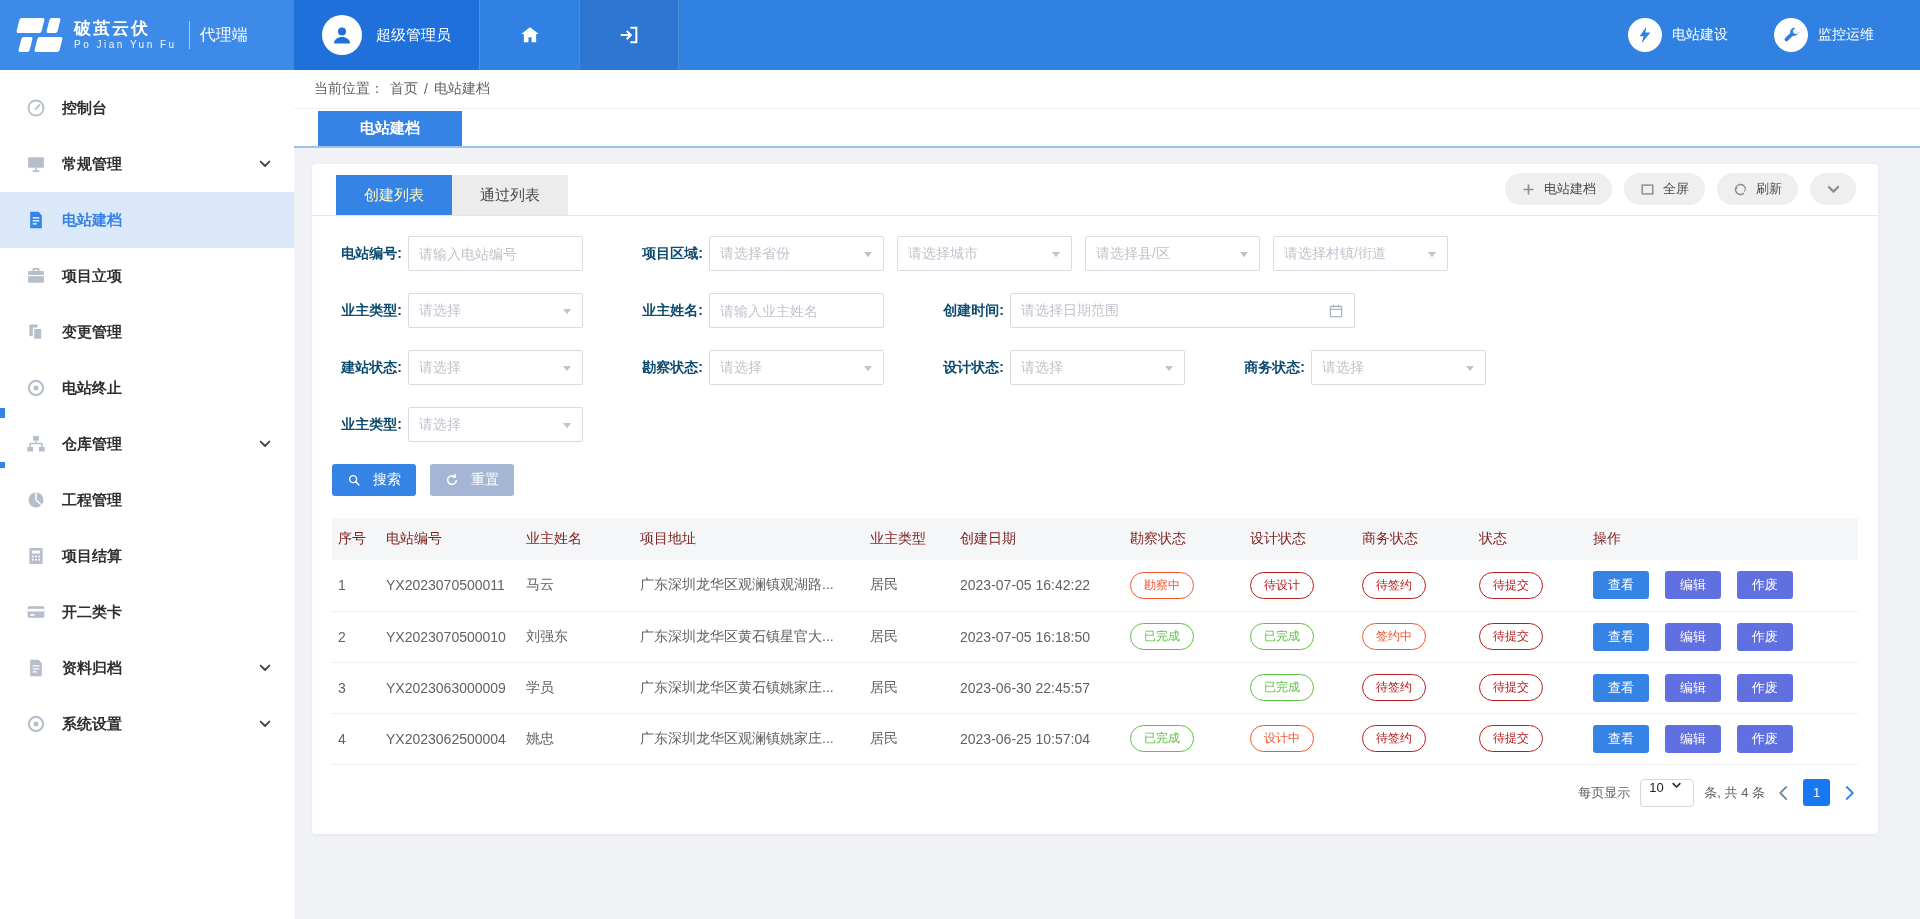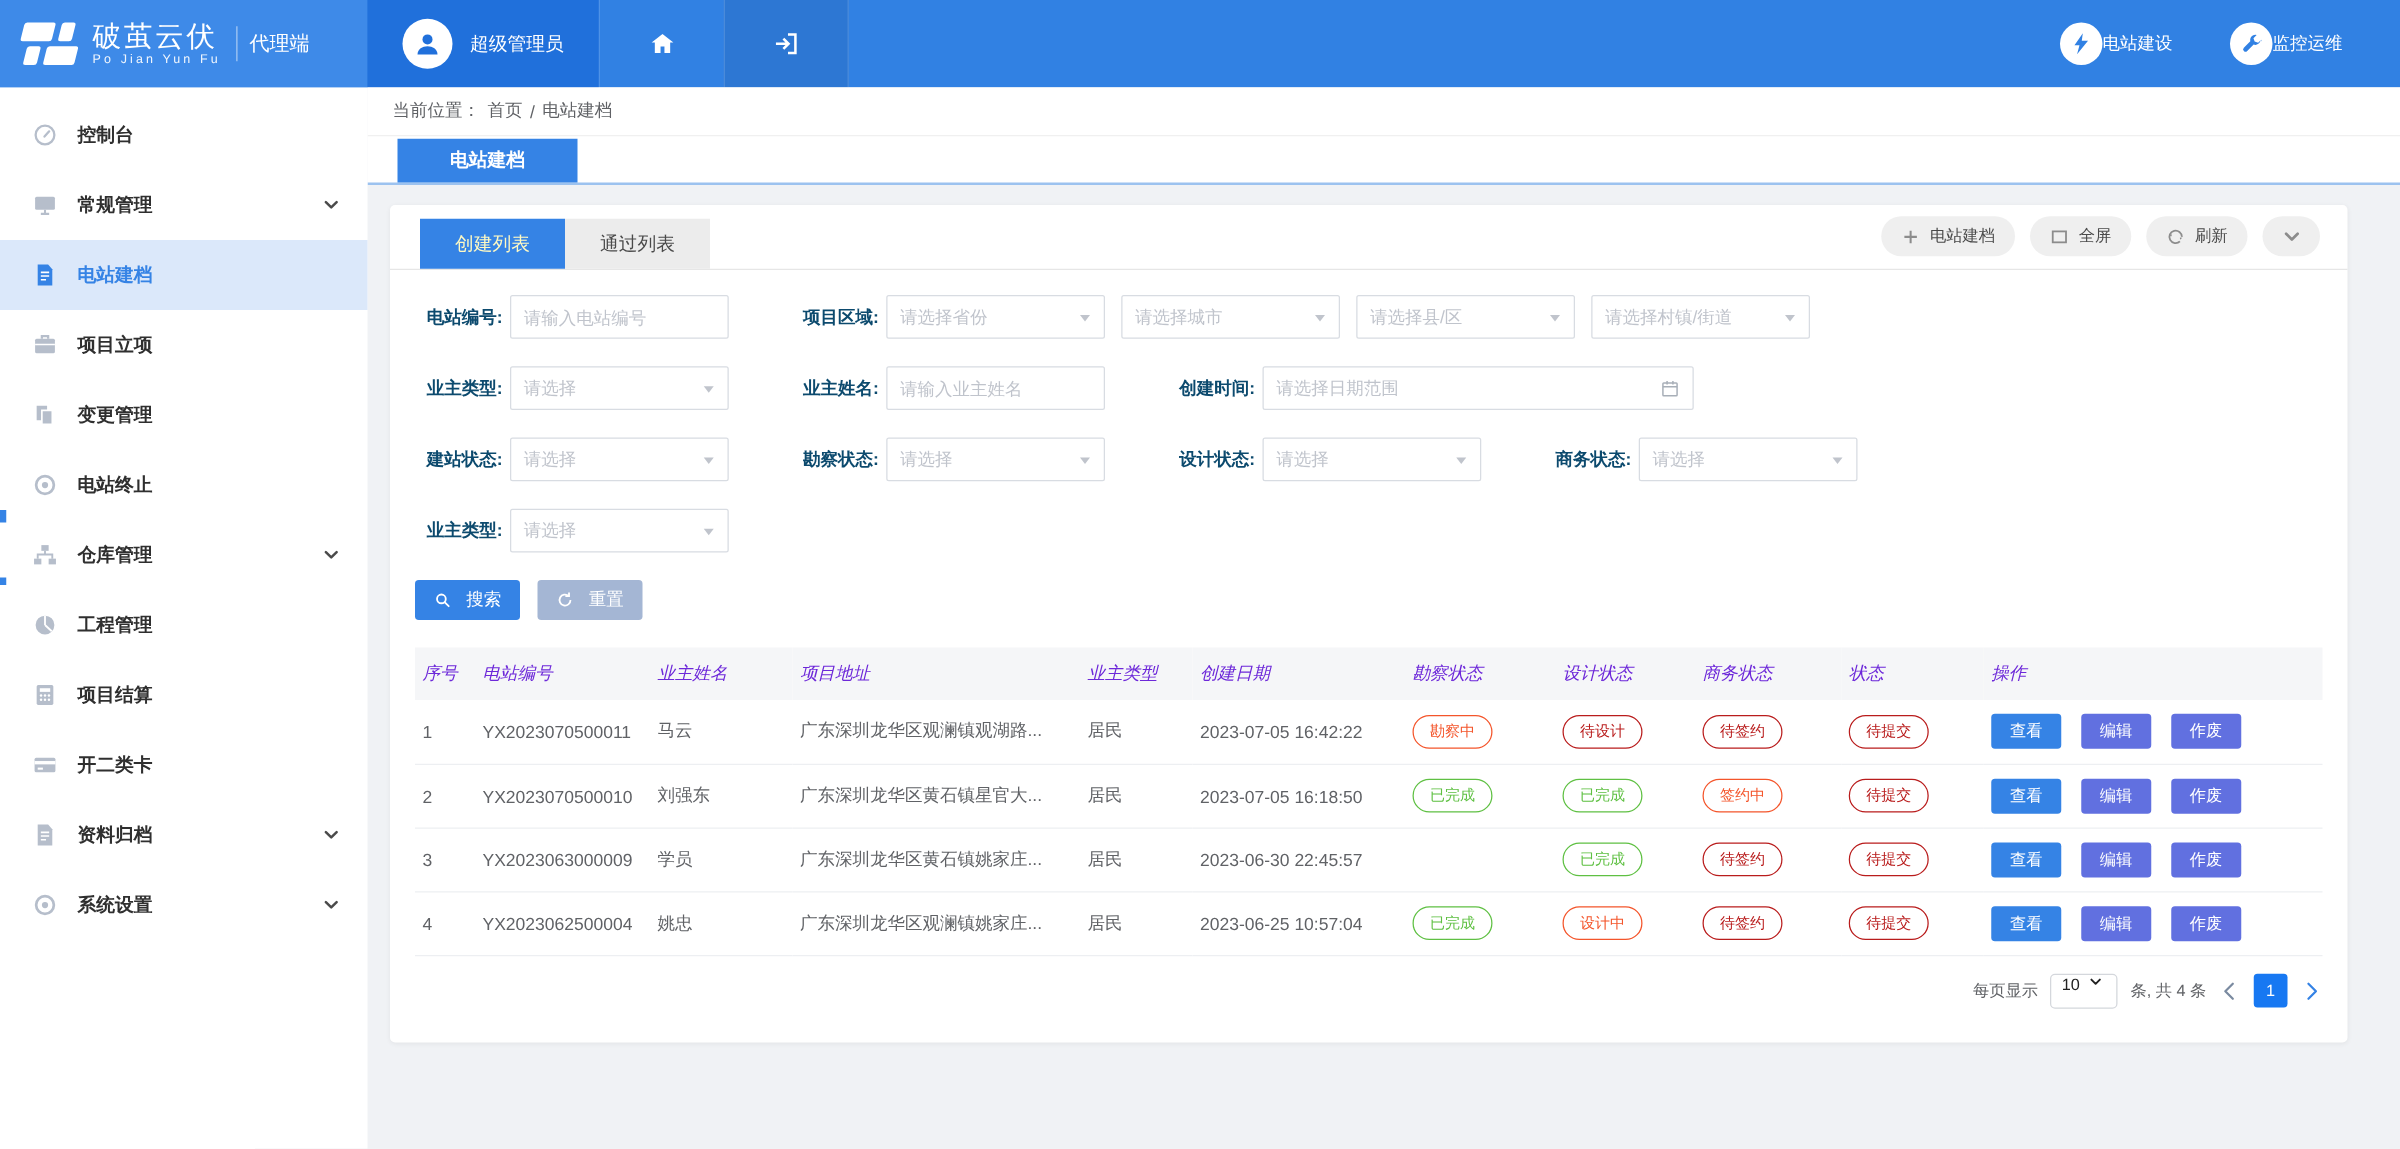--- a/index.html
+++ b/index.html
@@ -9,34 +9,34 @@
 
   
   .header { height:70px; background:#3181E3; display:flex; align-items:stretch; color:#fff; }
   .brand { width:294px; background:#3E8AE8; display:flex; align-items:center; padding-left:16px; flex:none; }
   .logo { width:46px; height:40px; position:relative; margin-right:12px; flex:none; }
   .logo i { position:absolute; background:#fff; border-radius:2px; transform:skewX(-14deg); }
   .logo .t1 { left:2px;  top:3px;    width:25px; height:15px; }
   .logo .t2 { right:3px; top:3px;    width:11px; height:15px; }
   .logo .t3 { left:4px;  bottom:3px; width:11px; height:15px; }
   .logo .t4 { right:1px; bottom:3px; width:25px; height:15px; }
-  .brand-name { font-size:23px; font-weight:normal; letter-spacing:2px; line-height:1.1; }
+  .brand-name { font-size:17px; font-weight:bold; letter-spacing:2px; line-height:1.1; }
   .brand-pinyin { font-size:10px; letter-spacing:2.5px; opacity:.92; }
   .brand-divider { width:1px; height:28px; background:rgba(255,255,255,.55); margin:0 10px 0 12px; }
   .brand-portal { font-size:16px; }
   .user-block { background:#2070DB; display:flex; align-items:center; gap:14px; padding:0 28px; cursor:pointer; }
   .avatar { width:40px; height:40px; border-radius:50%; background:#fff; color:#2070DB;
     display:flex; align-items:center; justify-content:center; }
   .user-name { font-size:15px; }
   .hbtn { width:100px; display:flex; align-items:center; justify-content:center; cursor:pointer;
     border-left:1px solid rgba(255,255,255,.14); }
   .hbtn.dark { background:rgba(0,0,0,.07); border-right:1px solid rgba(255,255,255,.14); }
   .spacer { flex:1; }
   .quick-nav { display:flex; align-items:center; gap:46px; margin-right:46px; }
-  .qitem { display:flex; align-items:center; font-size:14px; cursor:pointer;font-family:Liberation Mono, monospace; }
+  .qitem { display:flex; align-items:center; gap:10px; font-size:14px; cursor:pointer;font-family:Liberation Mono, monospace; }
   .qicon { width:34px; height:34px; border-radius:50%; background:#fff; color:#3181E3;
     display:flex; align-items:center; justify-content:center; flex:none; }
 
   
   .app { display:flex; height:849px; }
   .sidebar { width:294px; background:#fff; flex:none; position:relative; padding-top:10px; }
   .s-item { height:56px; display:flex; align-items:center; gap:16px; padding:0 22px 0 26px;
     font-size:15px; font-weight:600; color:#2F2F2F; cursor:pointer; }
   .s-item .s-ico { width:20px; height:20px; color:#B6BECB; flex:none; }
   .s-item .chev { width:14px; height:14px; color:#4a4a4a; margin-left:auto; flex:none; }
@@ -90,21 +90,21 @@
   .fbtns { display:flex; gap:14px; padding-left:20px; }
   .btn { height:32px; padding:0 15px; border:none; border-radius:3px; color:#fff; font-size:14px;
     display:flex; align-items:center; gap:12px; cursor:pointer; font-family:inherit; }
   .btn svg { width:14px; height:14px; }
   .btn-search { background:#3583E5; }
   .btn-reset { background:#A4B6D4; }
 
   
   .table-wrap { padding:22px 20px 0 20px; }
   table { width:100%; border-collapse:collapse; table-layout:fixed; font-size:14px; color:#606266; }
-  thead th { background:#F5F6F8; height:42px; font-weight:400; text-align:left; padding:0 6px; color:#6d28d9;font-style:italic; }
+  thead th { background:#F5F6F8; height:42px; font-weight:400; text-align:left; padding:0 6px; color:#7f1d1d; }
   tbody td { height:51px; border-bottom:1px solid #EDEFF2; padding:0 6px; white-space:nowrap; overflow:hidden; }
   .pill { display:inline-block; min-width:42px; text-align:center; padding:4px 13px; border-radius:14px;
     font-size:12px; border:1px solid currentColor; background:#fff; }
   .pill[data-state="active"]  { color:#F4552B; }
   .pill[data-state="done"]    { color:#5FC043; }
   .pill[data-state="pending"] { color:#b91c1c; }
   .abtn { width:56px; height:28px; border:none; border-radius:3px; color:#fff; font-size:13px;
     cursor:pointer; margin-right:12px; font-family:inherit; }
   .abtn.view { background:#3583E5; }
   .abtn.edit, .abtn.void { background:#6170E0; }

